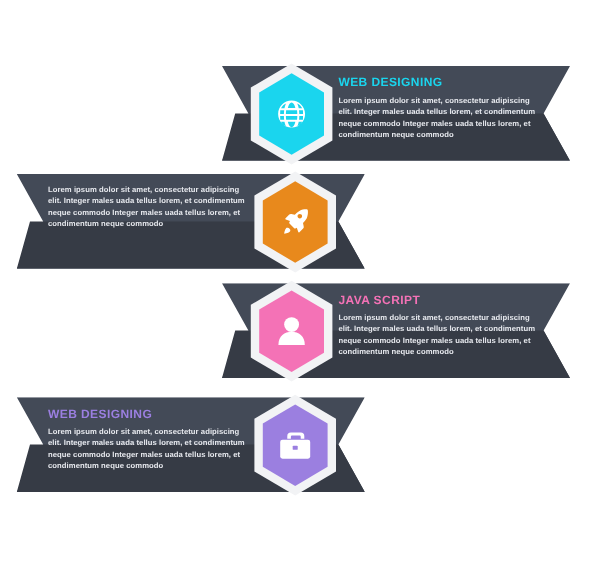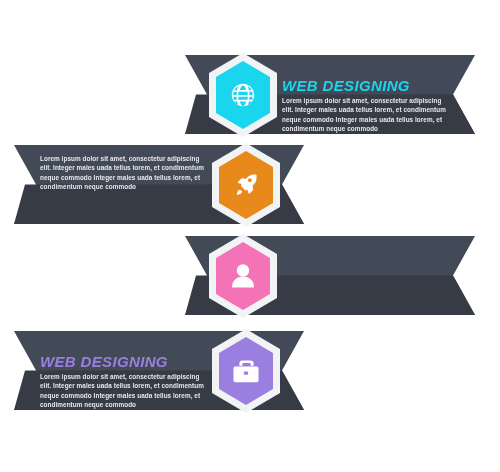--- a/index.html
+++ b/index.html
@@ -58,27 +58,26 @@
     height: 79px;
     width: 178px;
     box-sizing: border-box;
     padding-top: 9px;
     z-index: 3;
   }
   .ribbon.right .content { left: 97px; }
   .ribbon.left  .content { left: 26px; }
 
   .headline {
-    margin: 16px 0 4px 0;
-    font-size: 15px;
+    margin: 0 0 4px 0;
+    font-size: 10px;
     font-weight: bold;
     letter-spacing: 0.35px;
     line-height: 12px;
     white-space: nowrap;
-    font-style: italic;
   }
   .bodytext {
     margin: 0;
     font-size: 6.4px;
     line-height: 9.3px;
     font-weight: bold;
     color: #e7e9ee;
     letter-spacing: 0.05px;
     max-width: 172px;
   }
@@ -190,20 +189,24 @@
         <svg class="hex-svg" viewBox="0 0 92 92">
           <polygon points="46,4 80,24 80,68 46,88 12,68 12,24" fill="#f2f3f5"></polygon>
           <polygon points="46,12 73,28 73,64 46,80 19,64 19,28" fill="#f472b6"></polygon>
           <g class="glyph" transform="translate(46,47)">
             <circle cx="0" cy="-6.5" r="6.2"></circle>
             <path d="M-11,10.5 C-11,2.8 -5.8,-0.6 0,-0.6 C5.8,-0.6 11,2.8 11,10.5 Z"></path>
           </g>
         </svg>
       </div>
 
+      <div class="content">
+        <h2 class="headline" style="color:#f472b6">JAVA SCRIPT</h2>
+        <p class="bodytext">Lorem ipsum dolor sit amet, consectetur adipiscing elit. Integer males uada tellus lorem, et condimentum neque commodo Integer males uada tellus lorem, et condimentum neque commodo</p>
+      </div>
     </div>
   </div>
 
   <div class="row row-4">
     <div class="ribbon left">
       <svg class="ribbon-svg" viewBox="0 0 290 79" preserveAspectRatio="none">
         <path d="M0,0 L290,0 L268,39.5 L290,79 L0,79 L22,39.5 Z" fill="#434a57"></path>
         <path d="M11,39.5 L290,39.5 L268,39.5 L290,79 L0,79 Z" fill="#363b45"></path>
       </svg>
 

